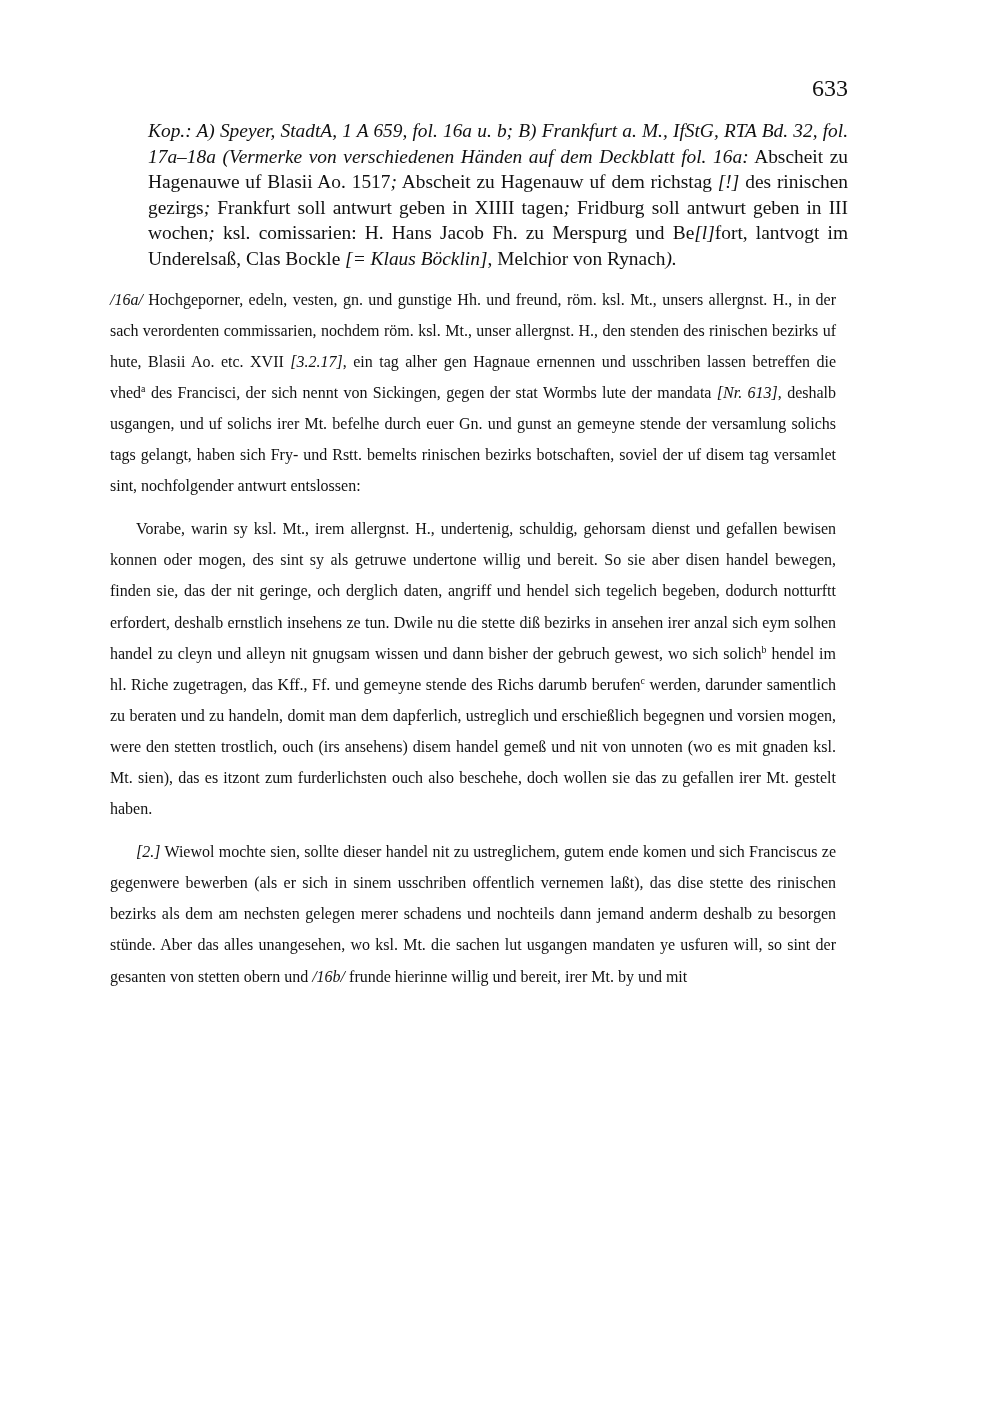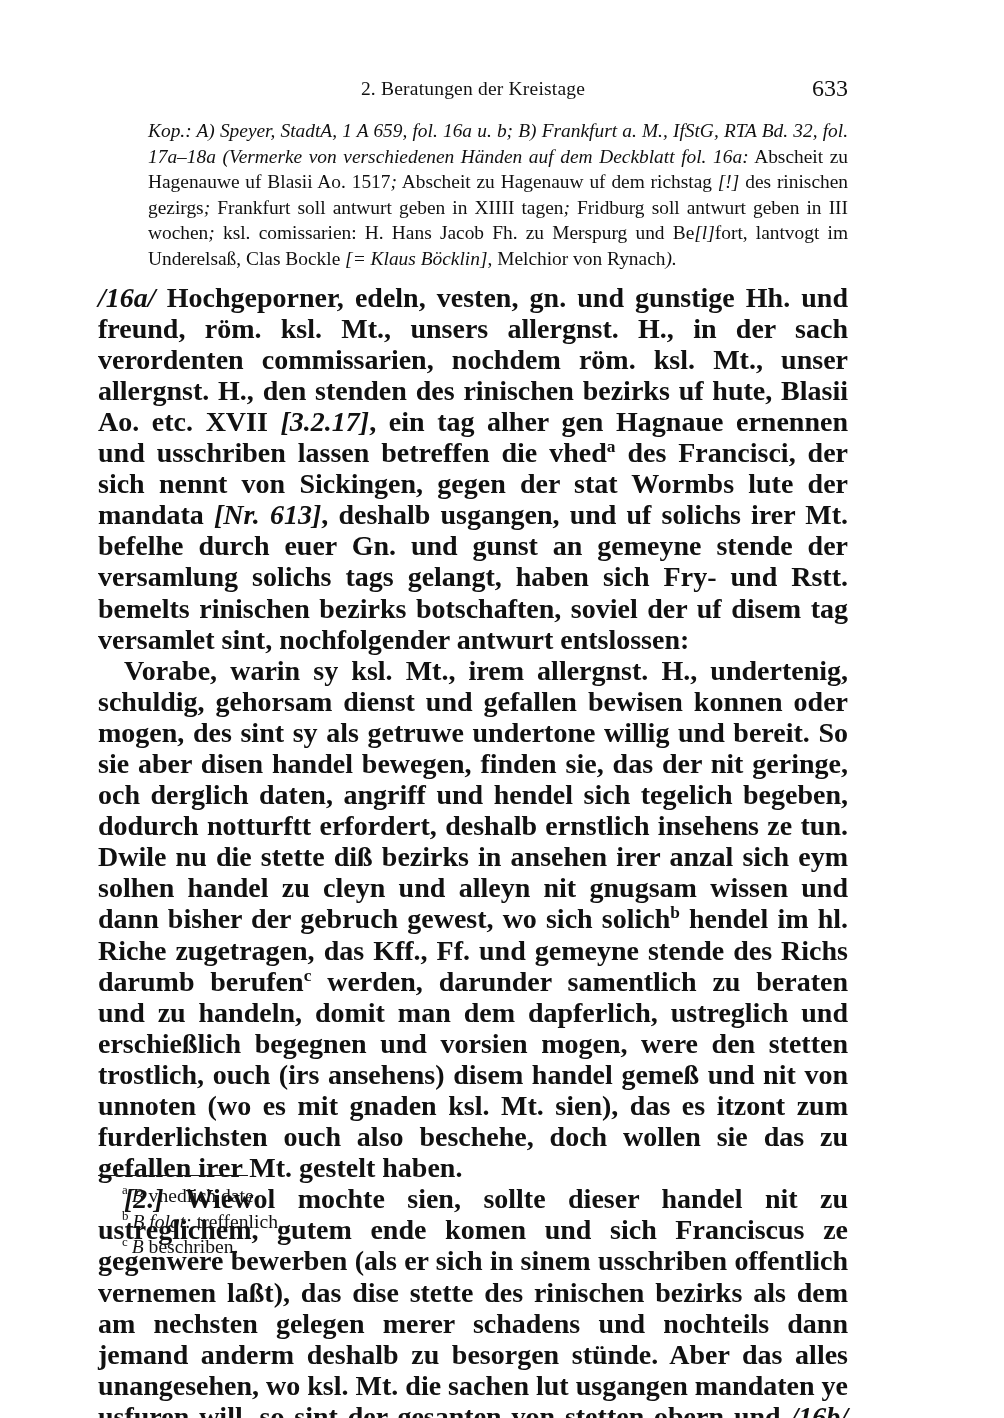--- a/index.html
+++ b/index.html
@@ -75,27 +75,26 @@
     line-height: 25.6px;
     text-align: justify;
     text-justify: inter-word;
     margin-bottom: 10px;
   }
   .sourceblock i { font-style: italic; }
   .sourceblock .rom { font-style: normal; }
 
   
   .body p {
-    margin: 0;
-    font-size: 28px;
+    margin: 12px;
+    font-size: 16px;
     line-height: 31.1px;
     text-align: justify;
     text-justify: inter-word;
     hyphens: none;
-    font-weight: bold;
   }
   .body p.indent { text-indent: 26px; }
   .body i { font-style: italic; }
   sup.fn {
     font-size: 0.62em;
     vertical-align: super;
     line-height: 0;
   }
 
   
@@ -124,39 +123,30 @@
     margin-right: 4px;
   }
   .fnline i { font-style: italic; }
 </style>
 </head>
 <body>
 
 <div class="page">
 
   <div class="runninghead">
-    <div class="rh-title">2.  Beratungen der Kreistage</div>
     <div class="rh-folio">633</div>
   </div>
 
   <div class="column">
 
 
     <div class="sourceblock"><i>Kop.: A) Speyer, StadtA, 1 A 659, fol. 16a u. b; B) Frankfurt a. M., IfStG, RTA Bd. 32, fol. 17a–18a (Vermerke von verschiedenen Händen auf dem Deckblatt fol. 16a:</i><span class="rom"> Abscheit zu Hagenauwe uf Blasii Ao. 1517</span><i>;</i><span class="rom">  Abscheit zu Hagenauw uf dem richstag </span><i>[!]</i><span class="rom"> des rinischen gezirgs</span><i>;</i><span class="rom">  Frankfurt soll antwurt geben in XIIII tagen</span><i>;</i><span class="rom">  Fridburg soll antwurt geben in III wochen</span><i>;</i><span class="rom">  ksl. comissarien: H. Hans Jacob Fh. zu Merspurg und Be</span><i>[l]</i><span class="rom">fort, lantvogt im Underelsaß, Clas Bockle </span><i>[= Klaus Böcklin]</i><span class="rom">, Melchior von Rynach</span><i>).</i></div>
 
     <div class="body">
         <p><i>/16a/</i><span class="rom"> Hochgeporner, edeln, vesten, gn. und gunstige Hh. und freund, röm. ksl. Mt., unsers allergnst. H., in der sach verordenten commissarien, nochdem röm. ksl. Mt., unser allergnst. H., den stenden des rinischen bezirks uf hute, Blasii Ao. etc. XVII </span><i>[3.2.17]</i><span class="rom">, ein tag alher gen Hagnaue ernennen und usschriben lassen betreffen die vhed</span><sup class="fn">a</sup><span class="rom"> des Francisci, der sich nennt von Sickingen, gegen der stat Wormbs lute der mandata </span><i>[Nr. 613]</i><span class="rom">, deshalb usgangen, und uf solichs irer Mt. befelhe durch euer Gn. und gunst an gemeyne stende der versamlung solichs tags gelangt, haben sich Fry- und Rstt. bemelts rinischen bezirks botschaften, soviel der uf disem tag versamlet sint, nochfolgender antwurt entslossen:</span></p>
         <p class="indent"><span class="rom">Vorabe, warin sy ksl. Mt., irem allergnst. H., undertenig, schuldig, gehorsam dienst und gefallen bewisen konnen oder mogen, des sint sy als getruwe undertone willig und bereit. So sie aber disen handel bewegen, finden sie, das der nit geringe, och derglich daten, angriff und hendel sich tegelich begeben, dodurch notturftt erfordert, deshalb ernstlich insehens ze tun. Dwile nu die stette diß bezirks in ansehen irer anzal sich eym solhen handel zu cleyn und alleyn nit gnugsam wissen und dann bisher der gebruch gewest, wo sich solich</span><sup class="fn">b</sup><span class="rom"> hendel im hl. Riche zugetragen, das Kff., Ff. und gemeyne stende des Richs darumb berufen</span><sup class="fn">c</sup><span class="rom"> werden, darunder samentlich zu beraten und zu handeln, domit man dem dapferlich, ustreglich und erschießlich begegnen und vorsien mogen, were den stetten trostlich, ouch (irs ansehens) disem handel gemeß und nit von unnoten (wo es mit gnaden ksl. Mt. sien), das es itzont zum furderlichsten ouch also beschehe, doch wollen sie das zu gefallen irer Mt. gestelt haben.</span></p>
         <p class="indent"><i>[2.]</i><span class="rom"> Wiewol mochte sien, sollte dieser handel nit zu ustreglichem, gutem ende komen und sich Franciscus ze gegenwere bewerben (als er sich in sinem usschriben offentlich vernemen laßt), das dise stette des rinischen bezirks als dem am nechsten gelegen merer schadens und nochteils dann jemand anderm deshalb zu besorgen stünde. Aber das alles unangesehen, wo ksl. Mt. die sachen lut usgangen mandaten ye usfuren will, so sint der gesanten von stetten obern und </span><i>/16b/</i><span class="rom"> frunde hierinne willig und bereit, irer Mt. by und mit</span></p>
       </div>
 
   </div>
 
-  <div class="footnotes">
-    <div class="fnrule"></div>
-    <div>
-        <div class="fnline"><span class="marker">a</span><i>B</i><span class="rom"> vhedlich date.</span></div>
-        <div class="fnline"><span class="marker">b</span><i>B folgt:</i><span class="rom"> treffenlich.</span></div>
-        <div class="fnline"><span class="marker">c</span><i>B</i><span class="rom"> beschriben.</span></div>
-      </div>
-  </div>
 
 </div>
 
 </body></html>

